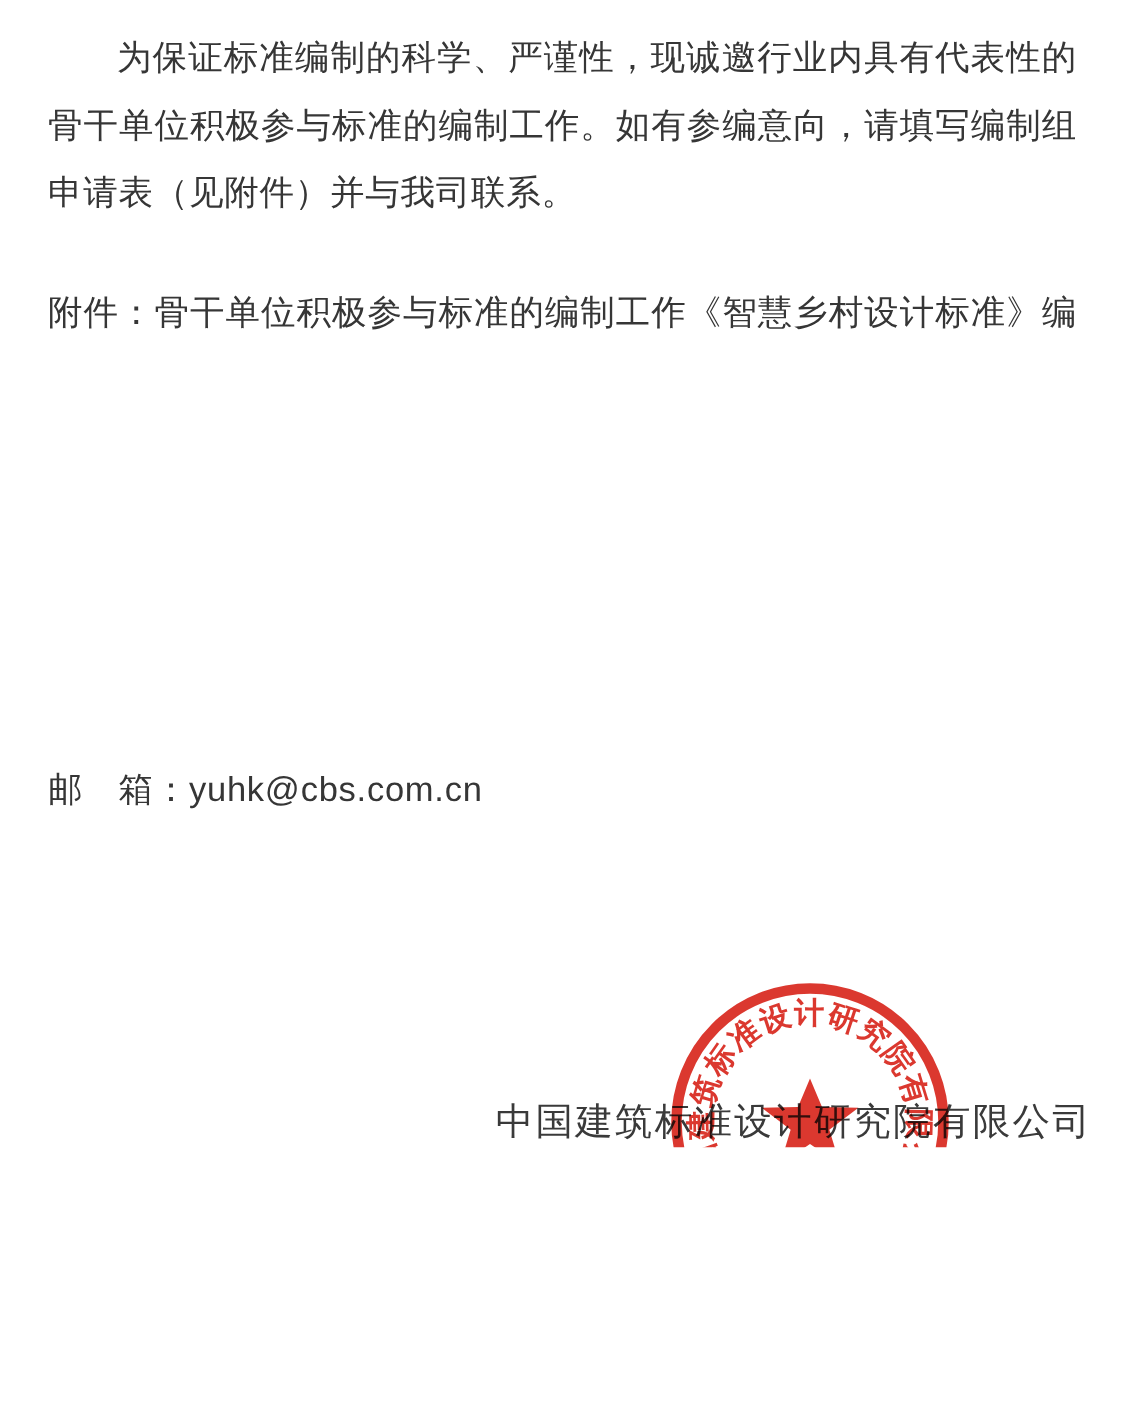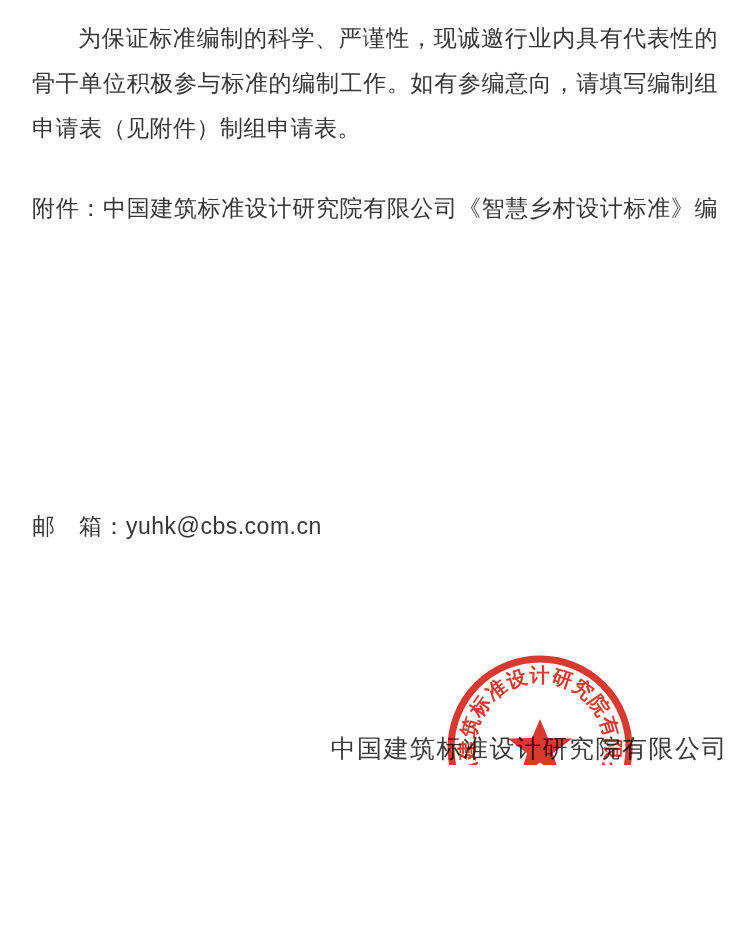--- a/index.html
+++ b/index.html
@@ -57,25 +57,25 @@
   .seal .arc-serial{font-size:11px;letter-spacing:2.2px;font-family:"Liberation Sans","DejaVu Sans",sans-serif;}
 </style>
 </head>
 <body>
 
 <div class="page">
 
   <div class="textblock" style="top:16px;">
     <span class="line fill indent">为保证标准编制的科学、严谨性，现诚邀行业内具有代表性的</span>
     <span class="line fill">骨干单位积极参与标准的编制工作。如有参编意向，请填写编制组</span>
-    <span class="line">申请表（见附件）制组申请表。</span>
+    <span class="line">申请表（见附件）并与我司联系。</span>
   </div>
 
   <div class="textblock" style="top:186px;">
-    <span class="line fill">附件：中国建筑标准设计研究院有限公司《智慧乡村设计标准》编</span>
+    <span class="line fill">附件：骨干单位积极参与标准的编制工作《智慧乡村设计标准》编</span>
   </div>
 
 
   <div class="textblock" style="top:504px;">
     <span>邮　箱：</span><span class="sans email-addr">yuhk@cbs.com.cn</span>
   </div>
 
   <div class="sig-company">中国建筑标准设计研究院有限公司</div>
   <div class="sig-date">2023 年 6 月 1 日</div>
 

